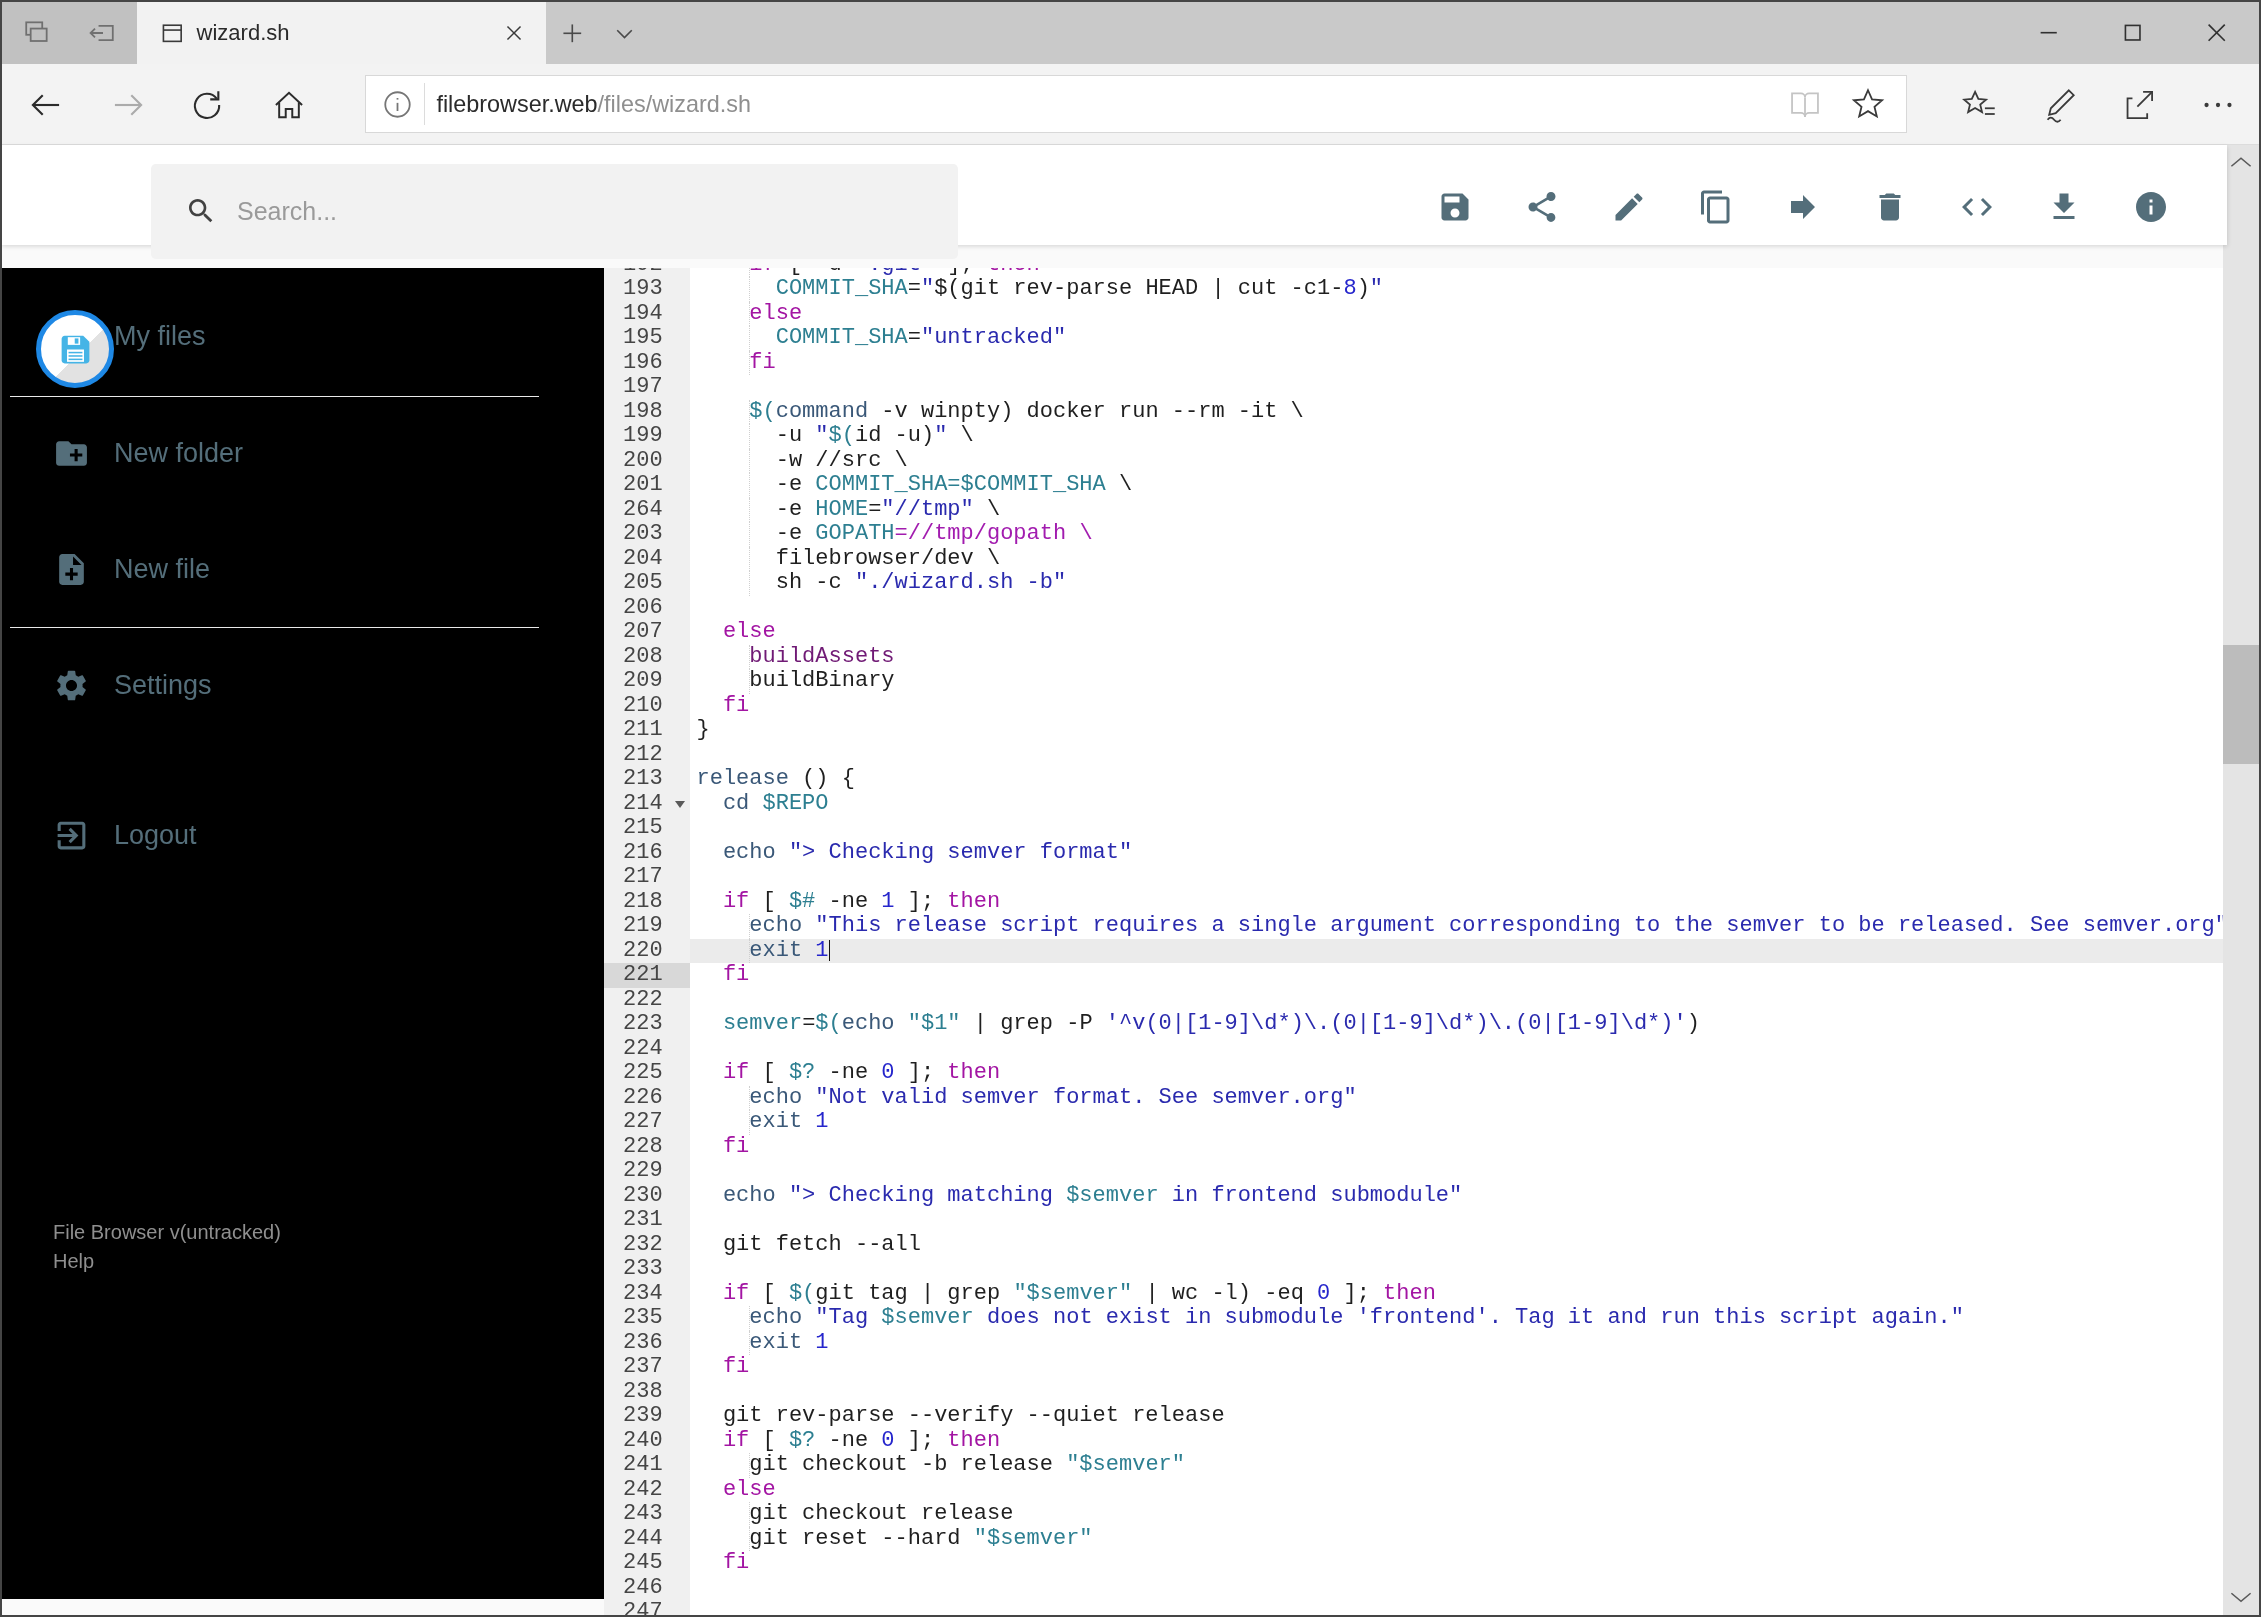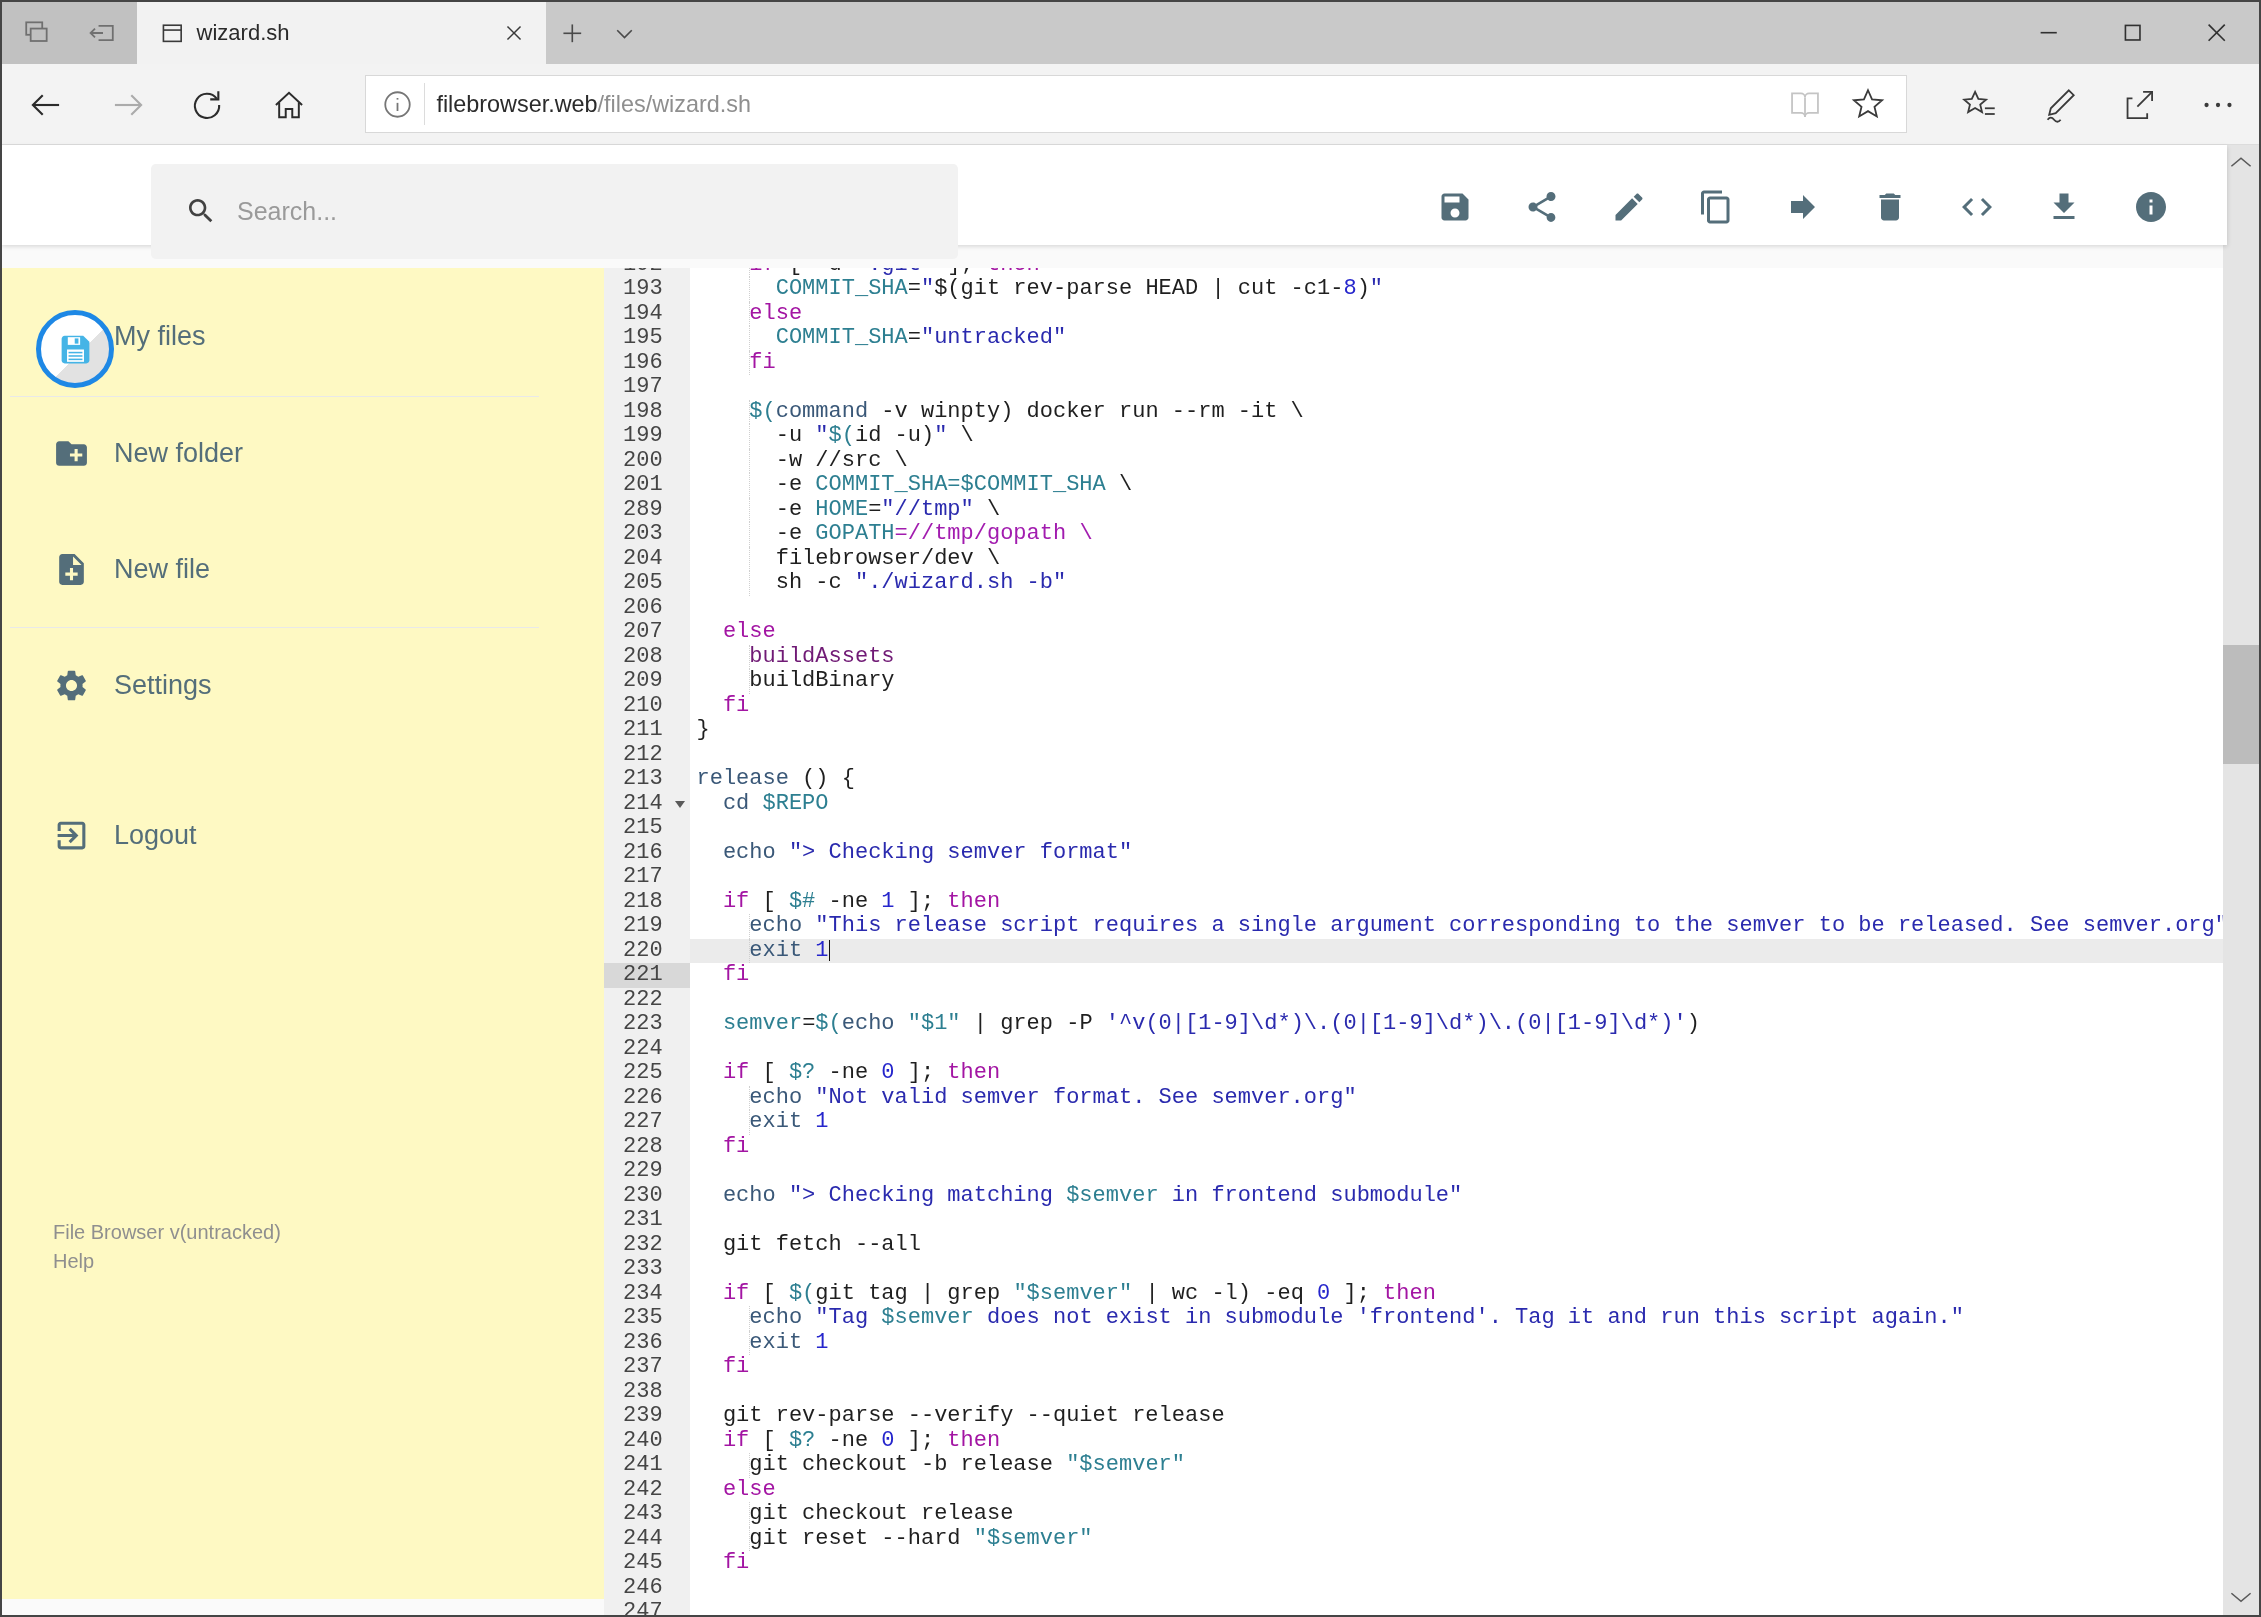--- a/index.html
+++ b/index.html
@@ -23,21 +23,21 @@
   
   .appheader{position:absolute;left:0;top:143px;width:2225px;height:100px;background:#fff;box-shadow:0 2.4px 4.8px rgba(0,0,0,.16);z-index:5;}
   .logo{position:absolute;left:34px;top:165px;width:78px;height:78px;border-radius:50%;border:5.7px solid #1e88e5;box-sizing:border-box;background:linear-gradient(135deg,#ffffff 56%,#e2e2e2 56%);display:flex;align-items:center;justify-content:center;}
   .searchbox{position:absolute;left:149px;top:18.6px;width:807px;height:95px;background:#f2f2f2;border-radius:4.8px;display:flex;align-items:center;}
   .searchbox input{border:none;outline:none;background:transparent;font-size:25px;color:#444;font-family:"Liberation Sans",sans-serif;flex:1;}
   .searchbox input::placeholder{color:#9a9a9a;}
   .hdr-tools{position:absolute;right:52px;top:0;height:124px;display:flex;align-items:center;gap:39px;}
   .tool-btn{width:48px;height:48px;display:flex;align-items:center;justify-content:center;cursor:pointer;}
   .tool-btn svg{width:36px;height:36px;fill:#546e7a;}
   
-  .sidebar{position:absolute;left:0;top:266px;width:602px;bottom:16px;background:#fef9c3;}
+  .sidebar{position:absolute;left:0;top:266px;width:602px;bottom:16px;background:#000000;}
   .side-item{position:absolute;left:0;width:565px;height:89px;display:flex;align-items:center;cursor:pointer;}
   .side-item svg{width:37px;height:37px;fill:#546e7a;margin-left:51px;}
   .side-label{font-size:27px;color:#546e7a;margin-left:24px;}
   .side-div{position:absolute;left:8px;width:529px;height:0.8px;background:#e9e9e9;}
   .side-footer{position:absolute;left:51px;font-size:20px;color:#8f8f8f;}
   
   .editor{position:absolute;left:602px;top:266px;right:36px;bottom:0;background:#fff;overflow:hidden;}
   .ed-inner{position:absolute;left:0;right:0;top:-15.3px;}
   .gutterbg{position:absolute;left:0;top:0;bottom:0;width:86px;background:#f0f0f0;}
   .gcol{position:absolute;left:0;top:0;width:86px;}
@@ -305,21 +305,21 @@
           <div class="gl">192</div>
           <div class="gl">193</div>
           <div class="gl">194</div>
           <div class="gl">195</div>
           <div class="gl">196</div>
           <div class="gl">197</div>
           <div class="gl">198</div>
           <div class="gl">199</div>
           <div class="gl">200</div>
           <div class="gl">201</div>
-          <div class="gl">289</div>
+          <div class="gl">264</div>
           <div class="gl">203</div>
           <div class="gl">204</div>
           <div class="gl">205</div>
           <div class="gl">206</div>
           <div class="gl">207</div>
           <div class="gl">208</div>
           <div class="gl">209</div>
           <div class="gl">210</div>
           <div class="gl">211</div>
           <div class="gl">212</div>

